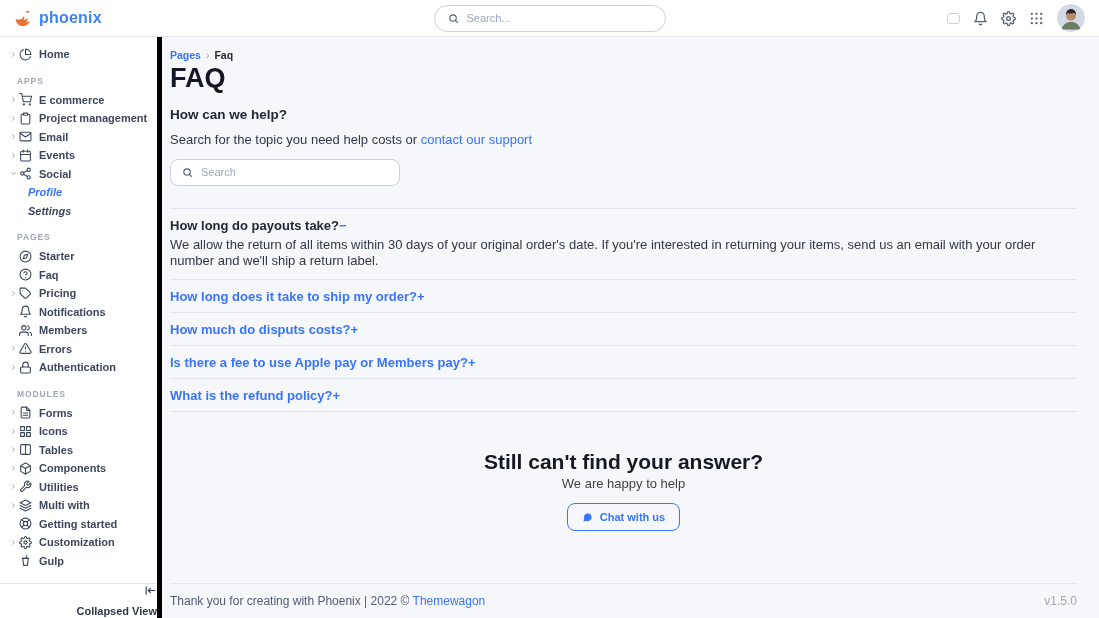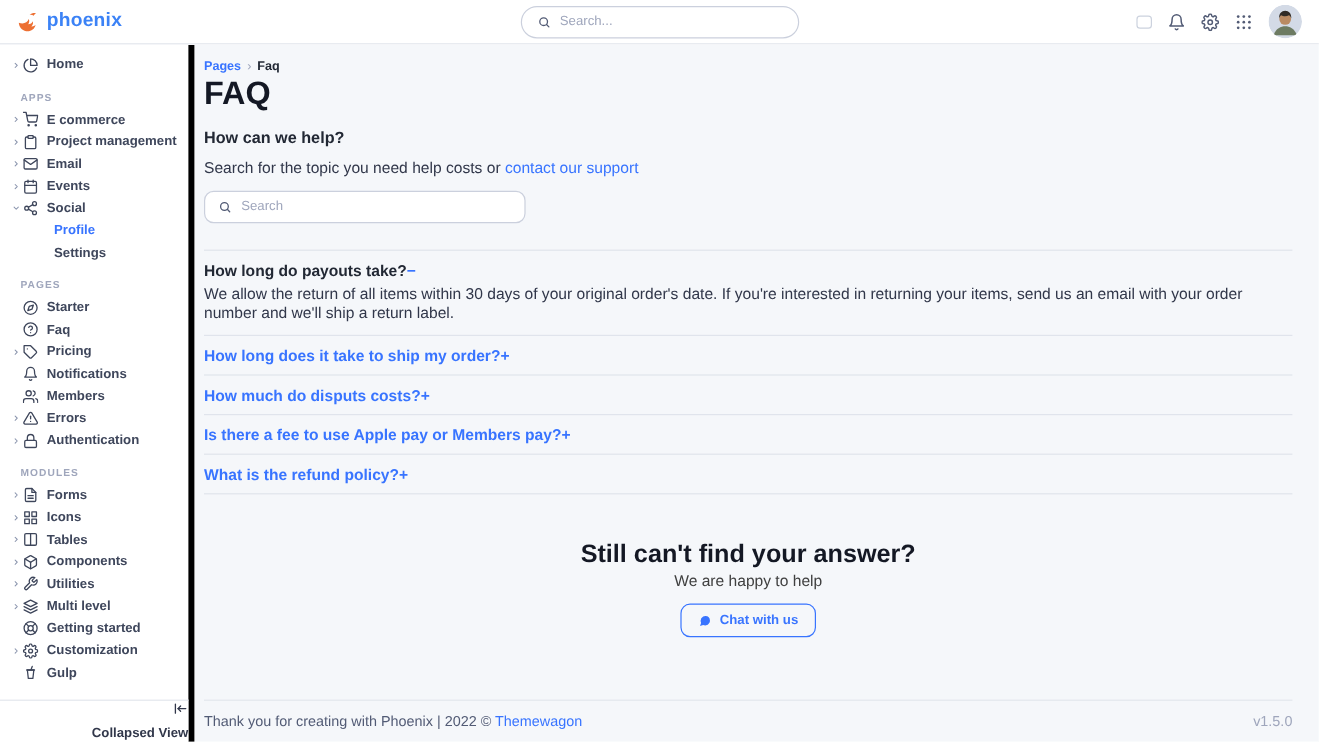--- a/index.html
+++ b/index.html
@@ -29,39 +29,39 @@
   .sidebar { position: fixed; top: 37px; left: 0; bottom: 0; width: 162px; background: #fff;
              border-right: 5px solid #000000; z-index: 10; }
   .side-scroll { height: 546px; overflow: hidden; padding-top: 8px; }
   .side-label { font-size: 8.5px; font-weight: 700; letter-spacing: .9px; color: #9fa6bc;
                 padding: 12px 0 5px 17px; text-transform: uppercase; }
   .s-item { display: flex; align-items: center; height: 18.5px; padding-left: 8px;
             color: #3e465b; font-size: 11px; font-weight: 600; cursor: pointer; white-space: nowrap; }
   .caret { width: 10px; display: flex; justify-content: center; color: #8a94ad; flex: none; }
   .s-icon { width: 13px; height: 13px; margin: 0 7px 0 1px; display: flex; color: #3e465b; flex: none; }
   .s-icon svg { width: 13px; height: 13px; }
-  .s-child { display: flex; align-items: center; height: 18.5px; padding-left: 45px;
-             font-size: 11px; font-weight: 600; color: #3e465b; cursor: pointer; }
+  .s-child { display: flex; align-items: center; height: 18.5px; padding-left: 28px;
+             font-size: 11px; font-weight: 600; color: #3e465b; cursor: pointer; font-style: italic; }
   .s-child.active { color: #3874ff; }
   .side-bottom { position: absolute; bottom: 0; left: 0; right: 0; height: 35px; background: #fff;
                  border-top: 1px solid #e3e6ed; display: flex; align-items: flex-end; gap: 8px;
                  padding-left: 13px; font-size: 11px; font-weight: 700; color: #31374a; cursor: pointer; flex-direction: column; }
 
   
   .main { margin: 37px 0 0 146px; height: 581px; background: #f5f7fa;
           display: flex; flex-direction: column; padding: 0 22px 0 24px; }
   .breadcrumb { margin-top: 12px; display: flex; align-items: center; gap: 5px; font-size: 10.5px; }
   .bc-link { color: #3874ff; font-weight: 700; cursor: pointer; text-decoration: none; }
   .bc-sep { color: #9fa6bc; display: flex; }
   .bc-current { color: #222834; font-weight: 700; }
   .page-title { margin-top: 3px; font-size: 27px; line-height: 1.1; font-weight: 800; color: #141824; }
   .help-heading { margin-top: 13px; font-size: 13.5px; font-weight: 700; color: #222834; }
   .help-sub { margin-top: 10px; font-size: 13px; color: #31374a; }
   .help-sub a { color: #3874ff; text-decoration: none; cursor: pointer; }
-  .faq-search { margin-top: 12px; width: 268px; height: 27px; background: #fff;
+  .faq-search { margin-top: 12px; width: 230px; height: 27px; background: #fff;
                 border: 1px solid #cbd0dd; border-radius: 8px; display: flex; align-items: center;
                 gap: 8px; padding: 0 11px; color: #9fa6bc; }
   .faq-search input { border: 0; outline: 0; background: transparent; width: 100%;
                       font-family: inherit; font-size: 11px; color: #525b75; }
   .faq-search input::placeholder { color: #9fa6bc; }
 
   .accordion { margin-top: 22px; border-top: 1px solid #e0e4ec; }
   .faq-item { border-bottom: 1px solid #e0e4ec; }
   .faq-item.open { padding: 9px 0 10px; }
   .faq-item.closed { padding: 8.5px 0; }
@@ -431,21 +431,21 @@
             <polyline points="9 18 15 12 9 6"></polyline>
           </svg>
         </span>
       <span class="s-icon">
           <svg viewBox="0 0 24 24" fill="none" stroke="currentColor" stroke-width="2" stroke-linecap="round" stroke-linejoin="round">
             <polygon points="12 2 2 7 12 12 22 7 12 2"></polygon>
             <polyline points="2 17 12 22 22 17"></polyline>
             <polyline points="2 12 12 17 22 12"></polyline>
           </svg>
         </span>
-      <span>Multi level</span>
+      <span>Multi with</span>
     </div>
 
 
     <div class="s-item">
       <span class="caret"></span>
       <span class="s-icon">
           <svg viewBox="0 0 24 24" fill="none" stroke="currentColor" stroke-width="2" stroke-linecap="round" stroke-linejoin="round">
             <circle cx="12" cy="12" r="10"></circle>
             <circle cx="12" cy="12" r="4"></circle>
             <line x1="4.93" y1="4.93" x2="9.17" y2="9.17"></line>

